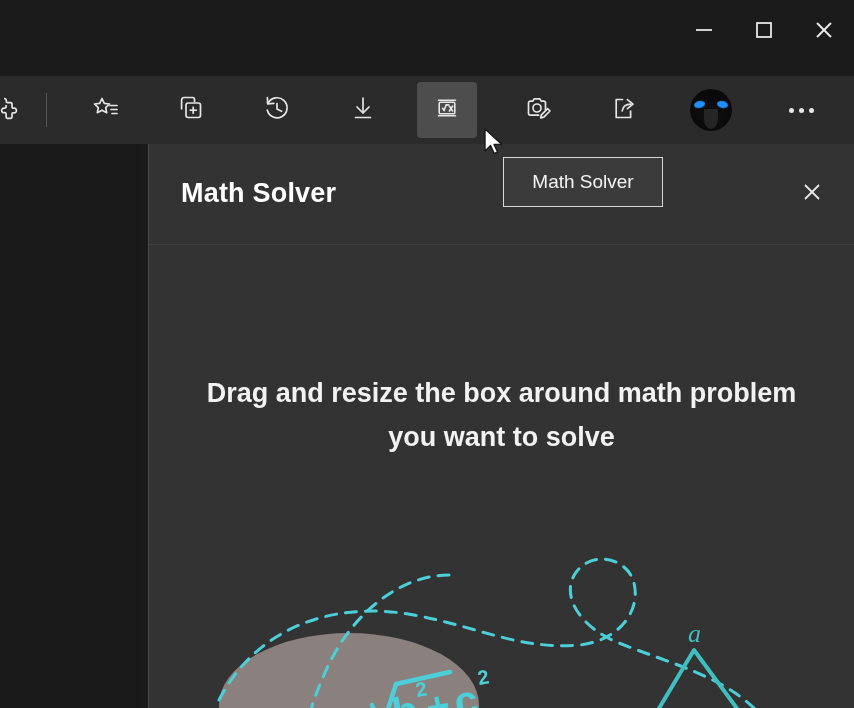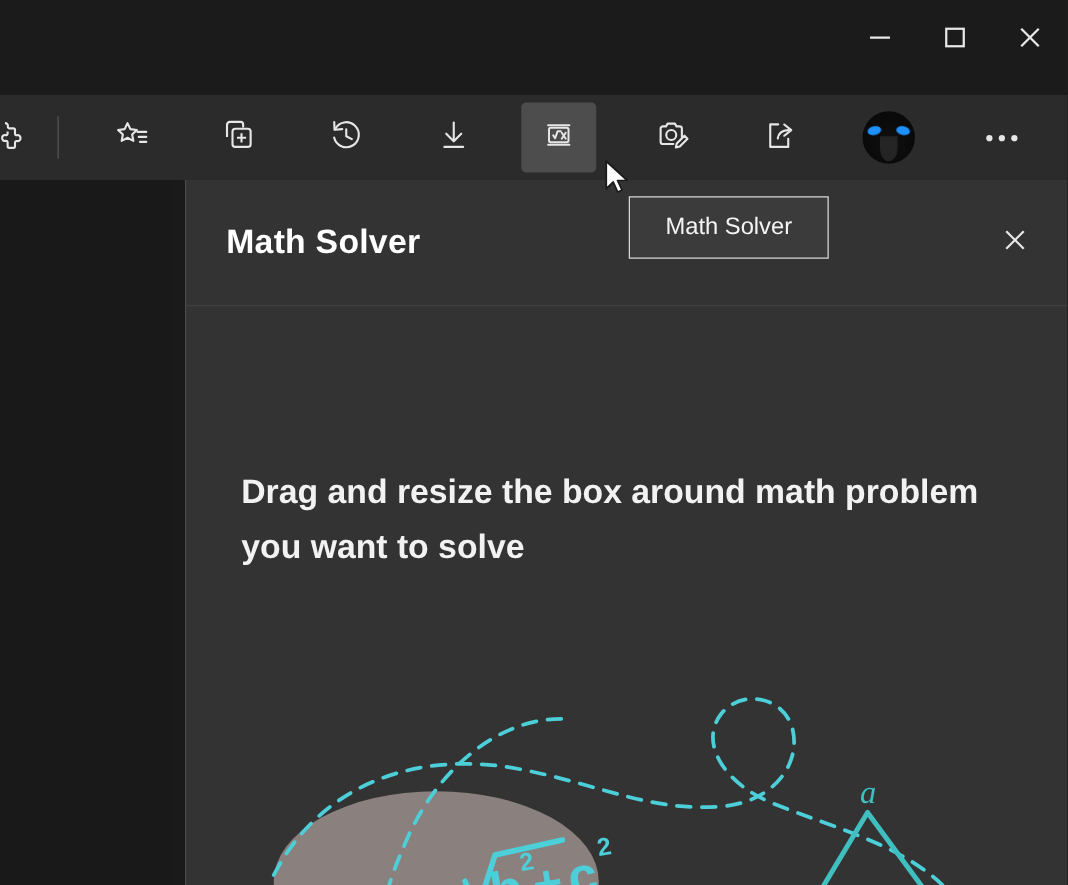--- a/index.html
+++ b/index.html
@@ -91,21 +91,21 @@
   .panel-close {
     position: absolute; right: 20px; top: 30px;
     width: 44px; height: 40px;
     display: flex; align-items: center; justify-content: center;
     color: #e8e8e8;
   }
 
   .panel-body { position: relative; width: 100%; height: 463px; overflow: hidden; }
   .headline {
     position: absolute; left: 0; top: 127px; width: 100%;
-    text-align: left; color: #f2f2f2;
+    text-align: center; color: #f2f2f2;
     font-size: 27px; font-weight: bold; line-height: 1.62;
     padding: 0 44px;
   }
   .illus { position: absolute; left: 0; top: 0; width: 706px; height: 463px; }
 
   
   .tooltip {
     position: absolute; left: 503px; top: 157px;
     width: 160px; height: 50px;
     background: #3b3b3b; border: 1.5px solid #d8d8d8;

